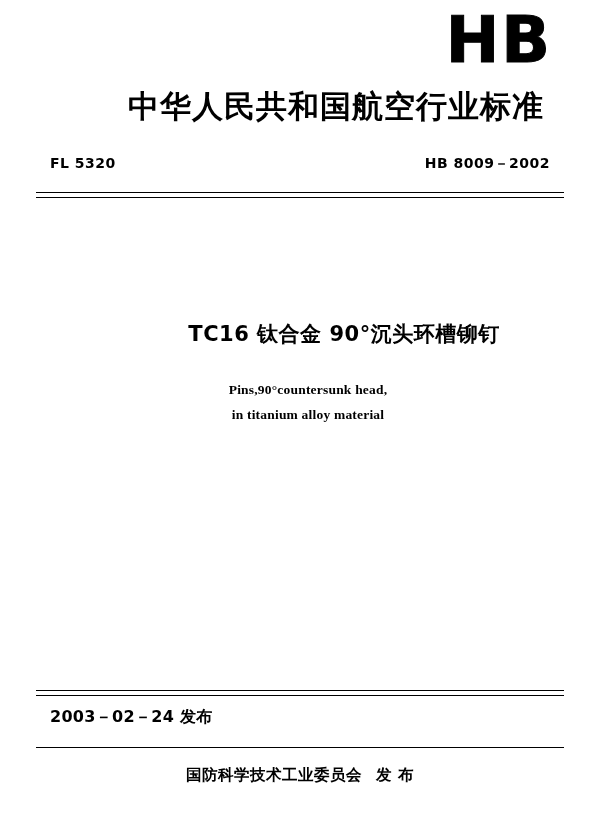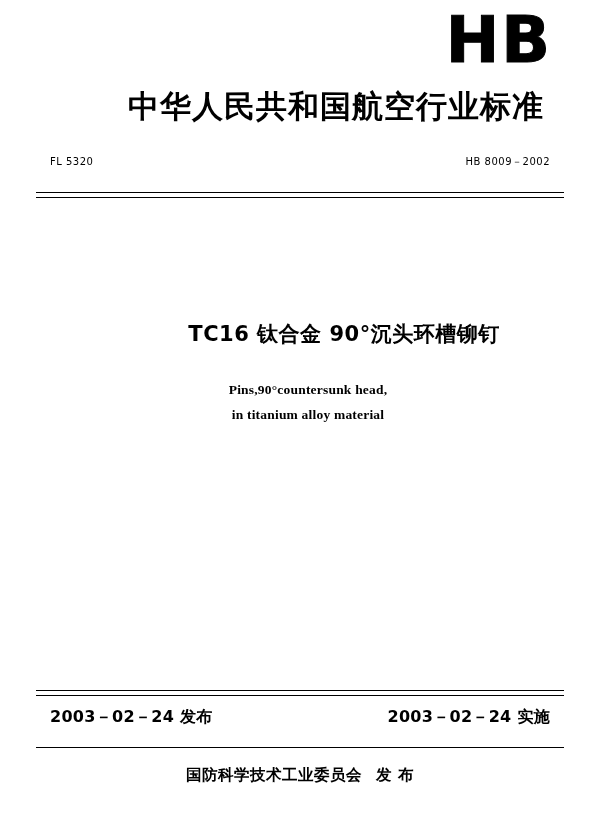--- a/index.html
+++ b/index.html
@@ -54,22 +54,22 @@
   
   .code-row {
     position: absolute;
     top: 155px;
     left: 50px;
     width: 500px;
     display: flex;
     justify-content: space-between;
     align-items: baseline;
     font-family: "DejaVu Sans", sans-serif;
-    font-weight: normal;
-    font-size: 10px;
+    font-weight: bold;
+    font-size: 14px;
   }
   .code-row .left {
     letter-spacing: 0.5px;
   }
   .code-row .right {
     letter-spacing: 0.5px;
   }
 
   
   .rule {
@@ -163,21 +163,20 @@
   <div class="en-title">
     <div>Pins,90°countersunk head,</div>
     <div>in titanium alloy material</div>
   </div>
 
   <div class="rule rule-bottom-1"></div>
   <div class="rule rule-bottom-2"></div>
 
   <div class="dates">
     <span>2003－02－24 发布</span>
-    <span>2003－02－24 实施</span>
   </div>
 
   <div class="rule rule-footer"></div>
 
   <div class="publisher">
     <span>国防科学技术工业委员会</span><span class="gap"></span><span>发 布</span>
   </div>
 
 </div>
 

